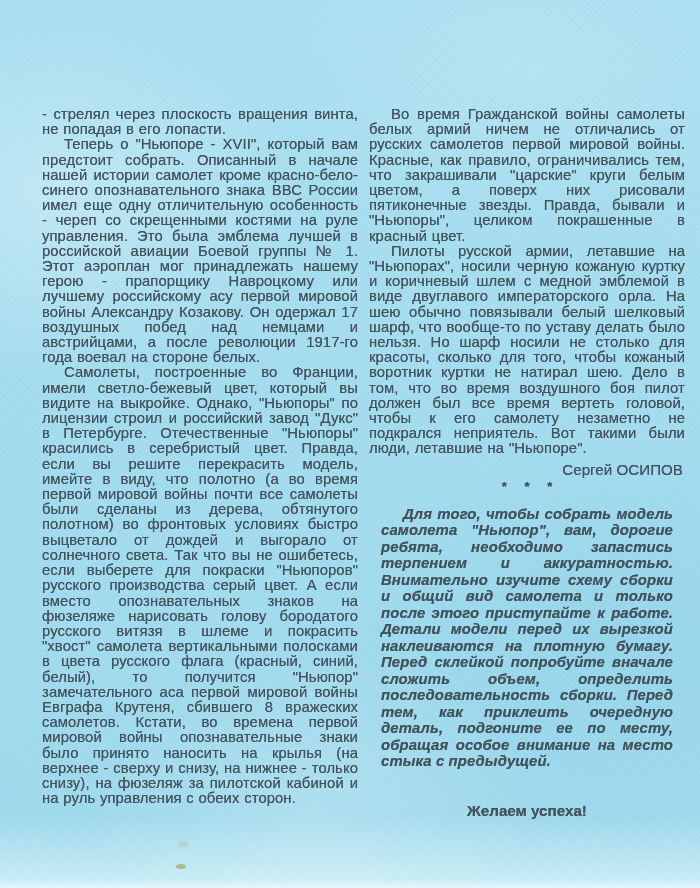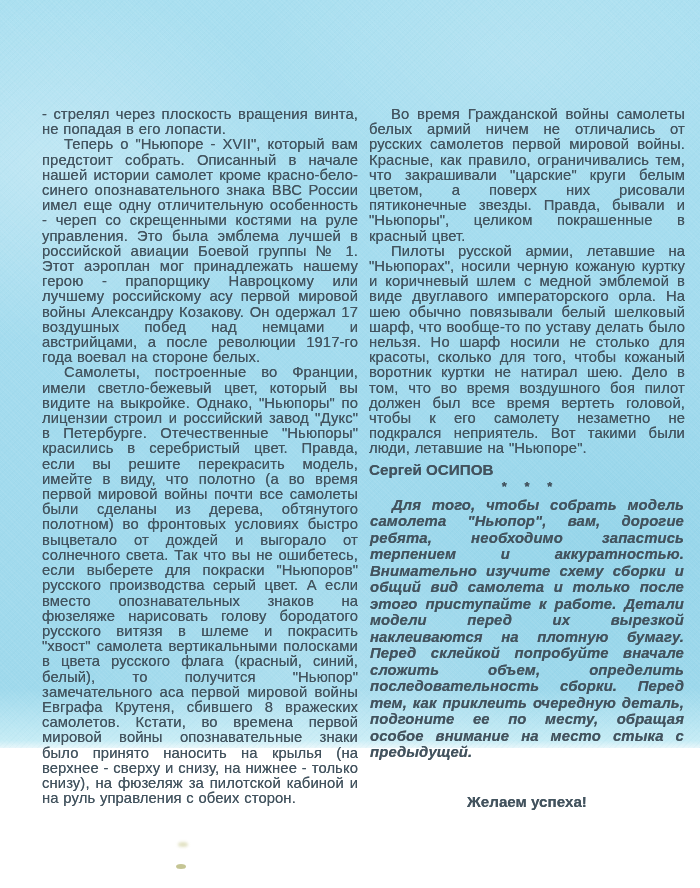--- a/index.html
+++ b/index.html
@@ -8,21 +8,21 @@
   }
   body {
     width: 700px;
     height: 888px;
     overflow: hidden;
     font-family: "Liberation Sans", sans-serif;
   }
   .page {
     position: relative;
     width: 700px;
-    height: 748px;
+    height: 888px;
     box-sizing: border-box;
     color: #43535e;
     background:
       radial-gradient(ellipse 420px 300px at 8% 22%, rgba(255,255,255,0.30), rgba(255,255,255,0) 60%),
       radial-gradient(ellipse 500px 260px at 75% 8%, rgba(255,255,255,0.14), rgba(255,255,255,0) 55%),
       radial-gradient(ellipse 480px 340px at 88% 72%, rgba(110,195,222,0.22), rgba(110,195,222,0) 60%),
       radial-gradient(ellipse 380px 280px at 45% 92%, rgba(255,255,255,0.16), rgba(255,255,255,0) 60%),
       linear-gradient(180deg, #a9dff0 0%, #a3dbee 55%, #9fd9ec 92%, #c6ecf5 99%, #e8f7fb 100%);
   }
   .page::before {
@@ -61,36 +61,36 @@
     text-align: justify;
     font-size: 14.8px;
     line-height: 15.2px;
     letter-spacing: 0.1px;
     word-spacing: 0.5px;
     text-shadow: 0 0 0.6px rgba(62,82,94,0.85);
   }
   p.indent { text-indent: 22px; }
   .byline {
     margin: 4px 2px 0 0;
-    text-align: left;
+    text-align: right;
     font-size: 15.2px;
-    font-weight: bold;
+    font-weight: normal;
     text-shadow: 0 0 0.6px rgba(62,82,94,0.85);
   }
   .separator {
     margin: 1px 0 3px;
     text-align: center;
     font-size: 13px;
     font-weight: bold;
     letter-spacing: 7px;
     text-indent: 7px; 
     text-shadow: 0 0 0.6px rgba(62,82,94,0.85);
   }
   p.instruction {
-    margin: 1px;
+    margin: 12px;
     text-align: justify;
     text-indent: 22px;
     font-size: 14.9px;
     line-height: 16.5px;
     font-weight: bold;
     font-style: italic;
     letter-spacing: 0.1px;
     text-shadow: 0 0 0.5px rgba(62,82,94,0.8);
   }
   .closing {

